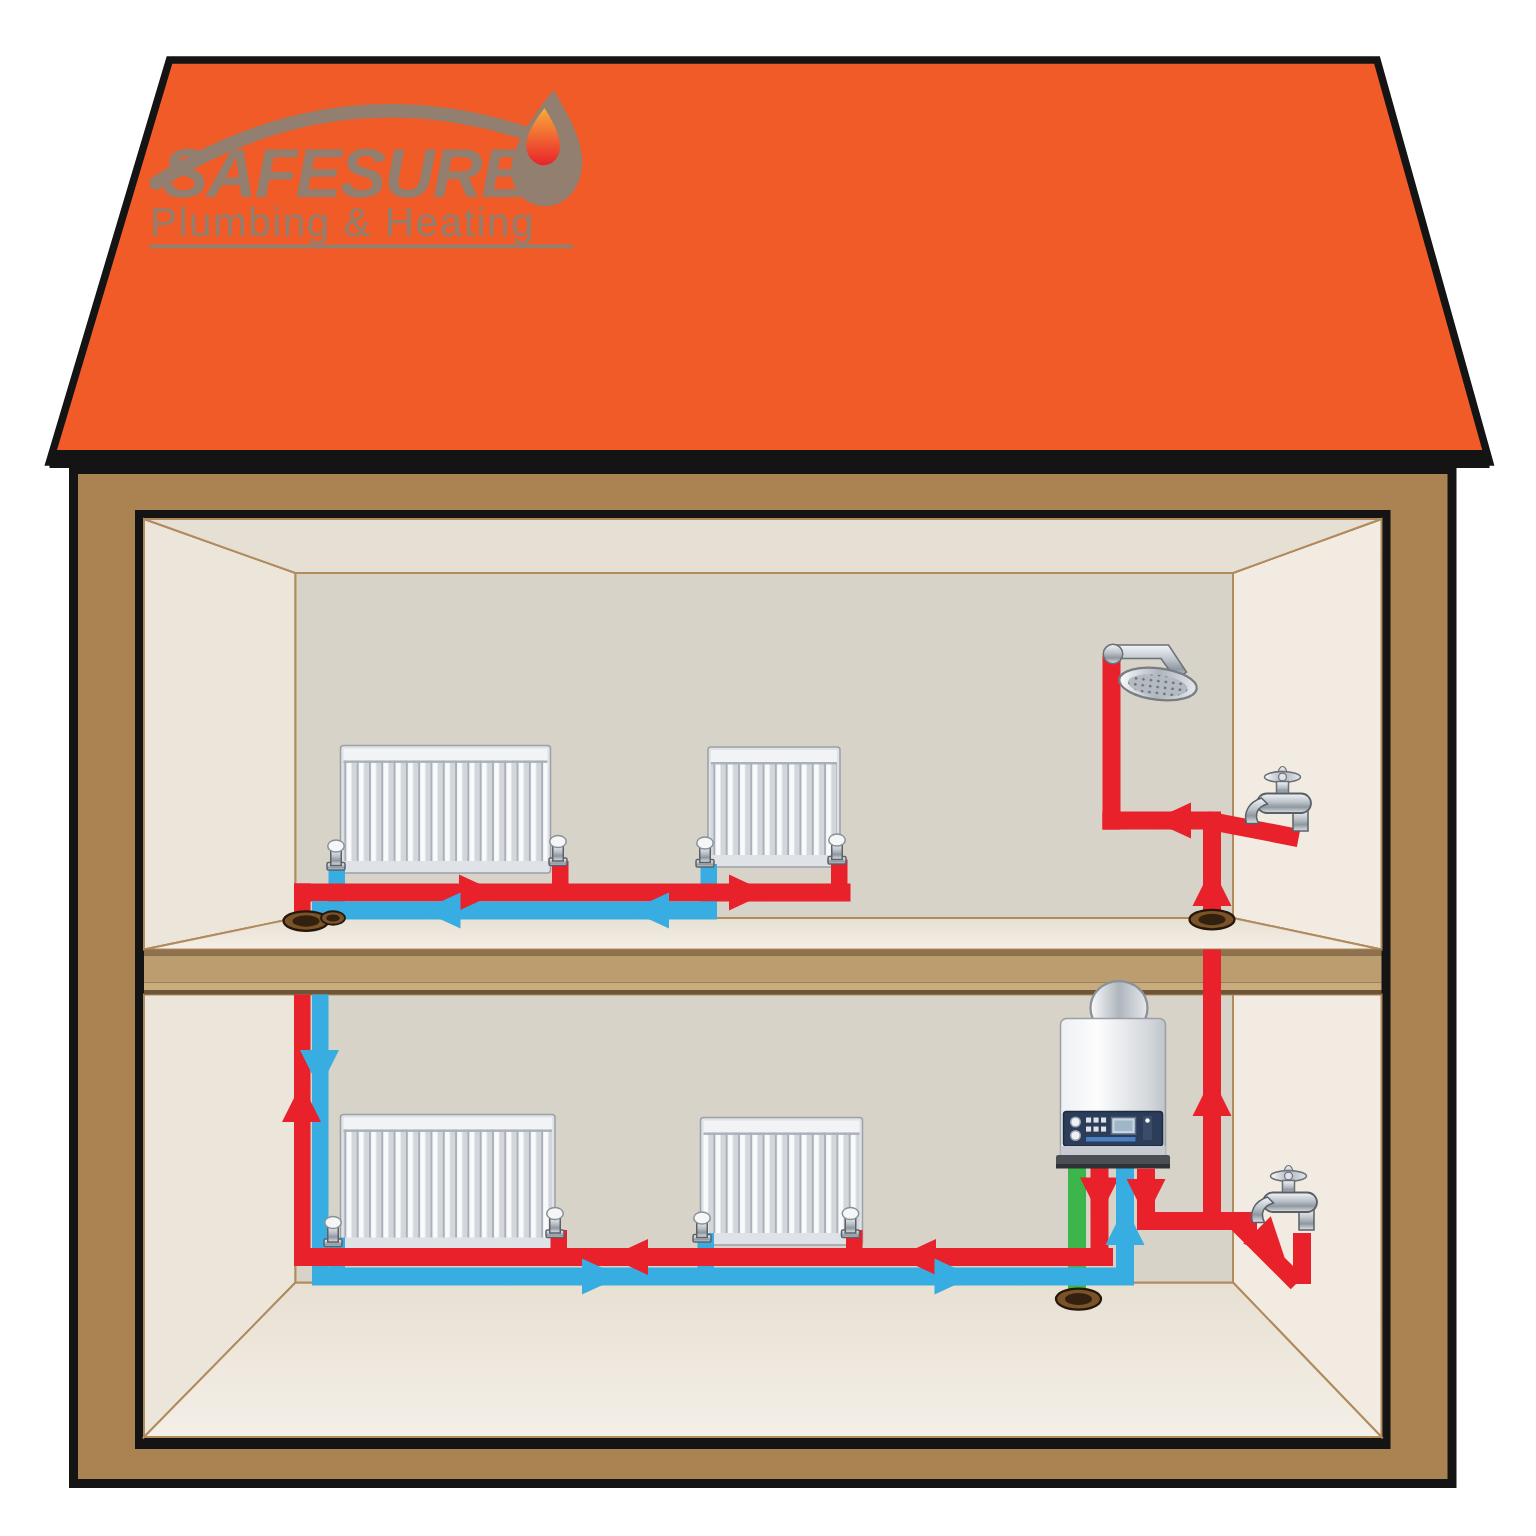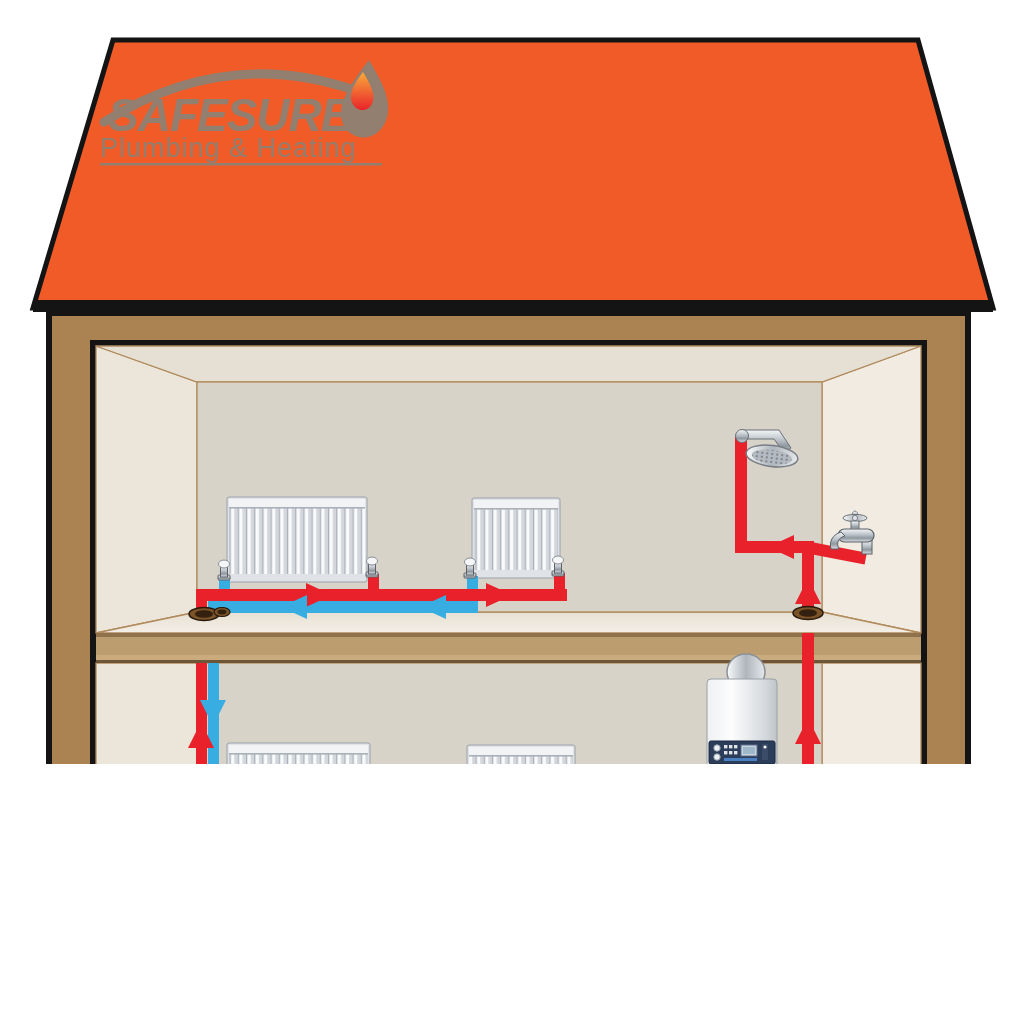--- a/index.html
+++ b/index.html
@@ -1,16 +1,16 @@
 <!DOCTYPE html>
 <html style="--roof: #f15b27; --frame: #ab8353; --band: #bc9d70; --hot: #e8212b; --cold: #38ade2; --gas: #3cb54a; --logo: #8d8174;"><head>
 <meta charset="utf-8">
 <style>
   html,body{margin:0;padding:0;background:#fff;}
-  .stage{position:relative;width:1024px;height:764px;background:#fff;overflow:hidden;
+  .stage{position:relative;width:1024px;height:1024px;background:#fff;overflow:hidden;
          font-family:"Liberation Sans",sans-serif;}
   svg{display:block}
   .hot  {fill:var(--hot,#e8212b);}
   .cold {fill:var(--cold,#38ade2);}
   .gas  {fill:var(--gas,#3cb54a);}
   .roofF{fill:var(--roof,#f15b27);}
   .frameF{fill:var(--frame,#ab8353);}
   .bandF{fill:var(--band,#bc9d70);}
   .logoF{fill:var(--logo,#8d8174);}
   .logoS{stroke:var(--logo,#8d8174);}

